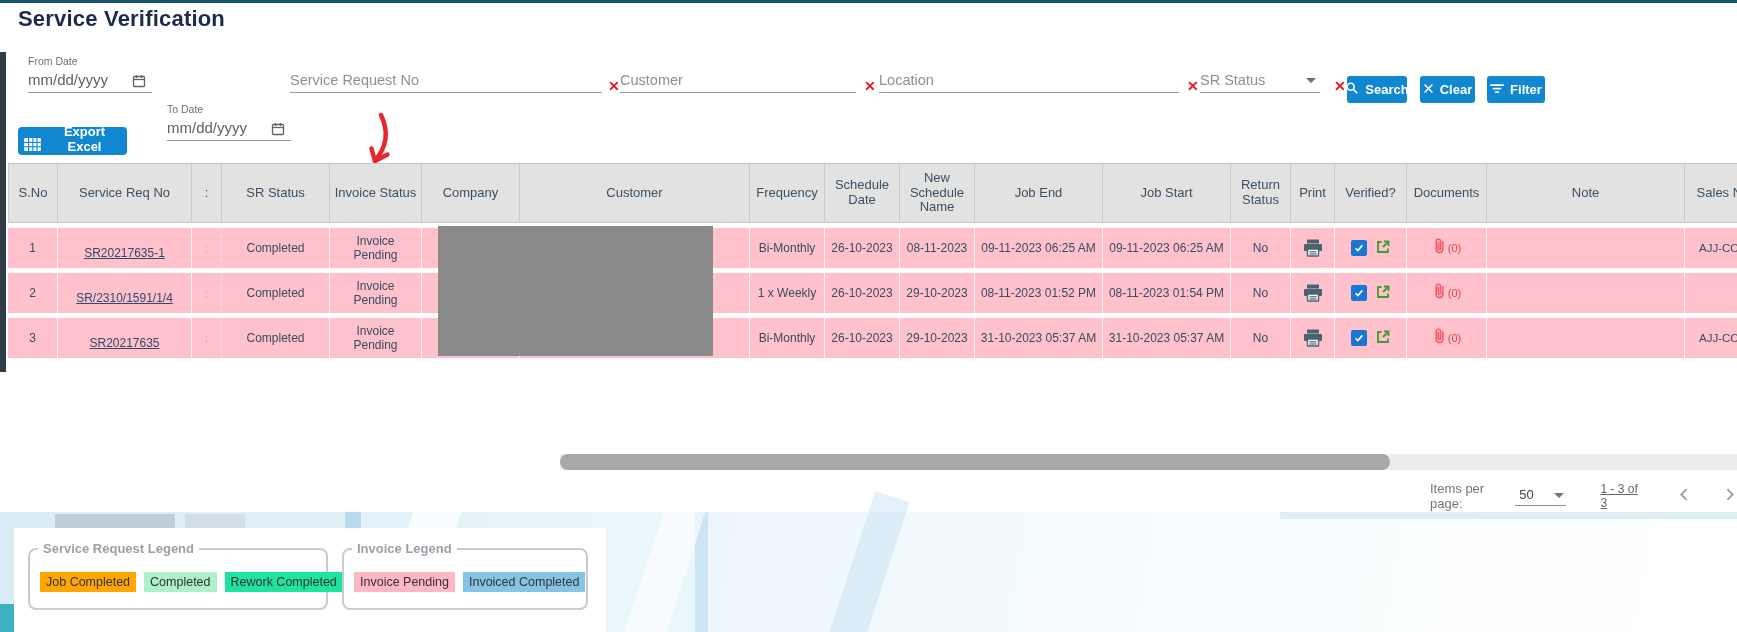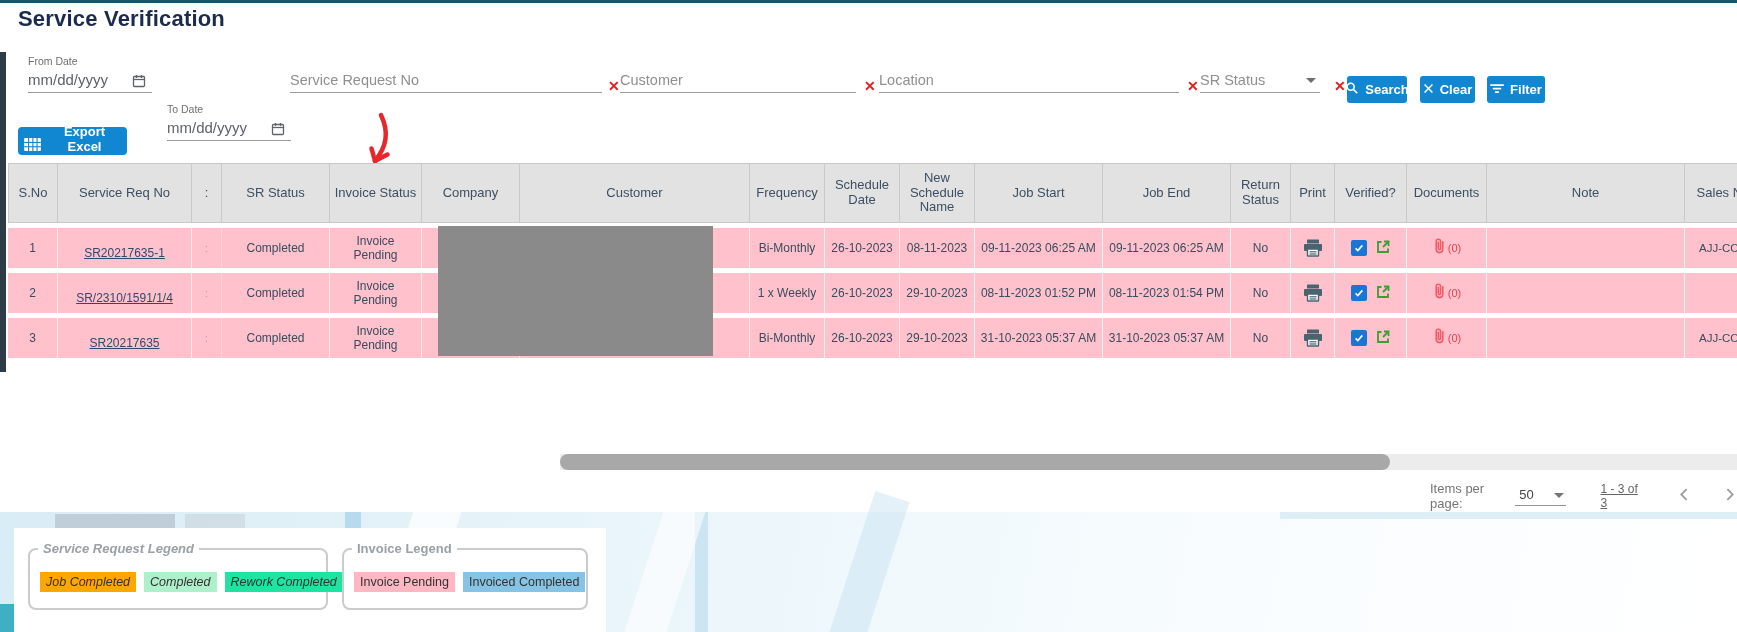--- a/index.html
+++ b/index.html
@@ -174,22 +174,22 @@
       <div class="cell">S.No</div>
       <div class="cell">Service Req No</div>
       <div class="cell">:</div>
       <div class="cell">SR Status</div>
       <div class="cell">Invoice Status</div>
       <div class="cell">Company</div>
       <div class="cell">Customer</div>
       <div class="cell">Frequency</div>
       <div class="cell">Schedule Date</div>
       <div class="cell">New Schedule Name</div>
+      <div class="cell">Job End</div>
       <div class="cell">Job Start</div>
-      <div class="cell">Job End</div>
       <div class="cell">Return Status</div>
       <div class="cell">Print</div>
       <div class="cell">Verified?</div>
       <div class="cell">Documents</div>
       <div class="cell">Note</div>
       <div class="cell">Sales Name</div>
     </div>
 
     <div class="trow drow">
       <div class="cell">1</div>
@@ -365,21 +365,21 @@
     <div class="deco" style="left:640px;top:-20px;width:40px;height:190px;background:rgba(255,255,255,.6);transform:rotate(18deg);"></div>
     <div class="deco" style="left:845px;top:-20px;width:36px;height:190px;background:rgba(190,220,240,.4);transform:rotate(18deg);"></div>
     <div class="deco" style="left:1280px;top:0;width:457px;height:7px;background:#ddeef6;"></div>
     <div class="deco" style="left:200px;top:84px;width:130px;height:16px;background:rgba(244,160,120,.5);"></div>
     <div class="deco" style="left:58px;top:100px;width:280px;height:20px;background:#f6caa6;"></div>
     <div class="deco" style="left:0;top:92px;width:56px;height:28px;background:#3fb0c4;"></div>
   </div>
 
   <div class="legend-panel"></div>
 
-  <div class="fieldset" style="left:28px;top:548px;width:300px;height:62px;font-style:italic;">
+  <div class="fieldset" style="left:28px;top:548px;width:300px;height:62px;">
     <span class="fs-title">Service Request Legend</span>
     <div class="chips">
       <span class="chip" style="background-color: rgb(255, 166, 0);">Job Completed</span>
       <span class="chip" style="background-color: rgb(174, 240, 203);">Completed</span>
       <span class="chip" style="background-color: rgb(31, 227, 161);">Rework Completed</span>
     </div>
   </div>
 
   <div class="fieldset" style="left:342px;top:548px;width:246px;height:62px;">
     <span class="fs-title">Invoice Legend</span>

